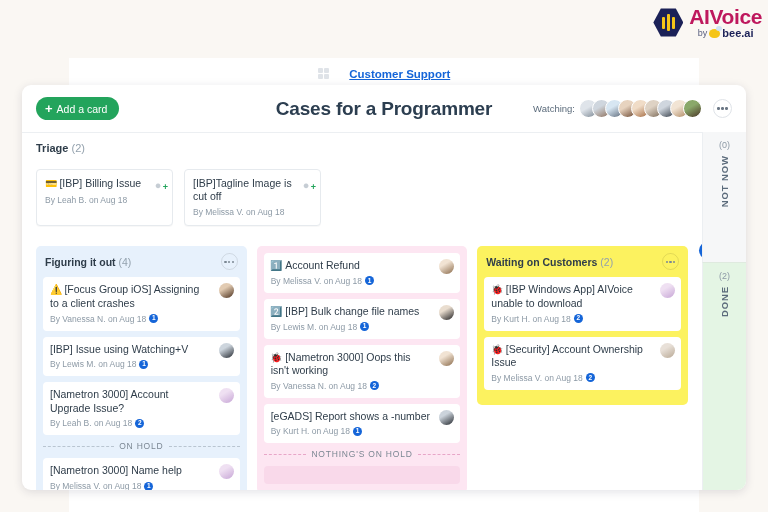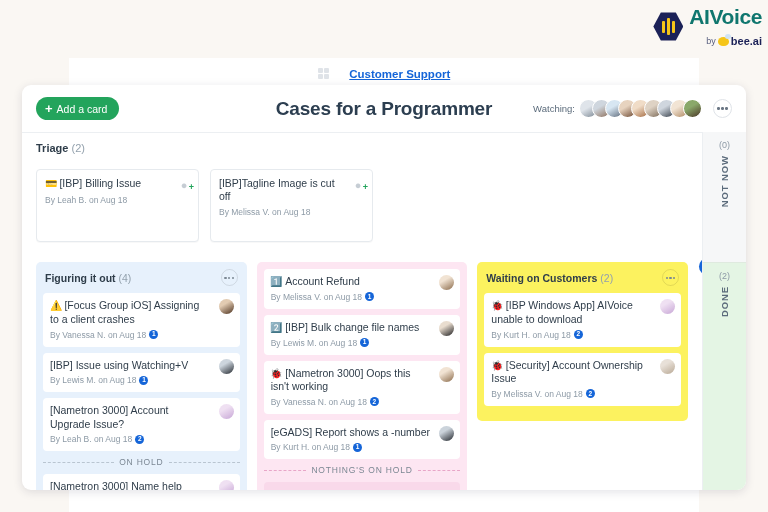--- a/index.html
+++ b/index.html
@@ -19,22 +19,22 @@
   .logo-hex {
     width: 30px; height: 30px; background: #1b2157;
     clip-path: polygon(25% 3%, 75% 3%, 100% 50%, 75% 97%, 25% 97%, 0% 50%);
     display: flex; align-items: center; justify-content: center; gap: 2px;
   }
   .logo-hex i { display: block; width: 3px; background: #f5c518; border-radius: 1px; }
   .logo-hex i:nth-child(1) { height: 12px; }
   .logo-hex i:nth-child(2) { height: 17px; }
   .logo-hex i:nth-child(3) { height: 12px; }
   .logo-txt { line-height: 1; }
-  .logo-main { font-size: 21px; font-weight: bold; color: #0f766e; letter-spacing: -0.4px; }
-  .logo-sub { font-size: 9px; color: #5a6080; display: flex; align-items: center; gap: 2px; margin-top: 9px; justify-content: flex-end;}
+  .logo-main { font-size: 21px; font-weight: bold; color: #be185d; letter-spacing: -0.4px; }
+  .logo-sub { font-size: 9px; color: #5a6080; display: flex; align-items: center; gap: 2px; margin-top: 1px; justify-content: center;}
   .bee { width: 11px; height: 9px; background: #f5c518; border-radius: 50% 50% 45% 45%; position: relative; display:inline-block;}
   .bee::after { content:""; position:absolute; right:-2px; top:-3px; width:6px; height:5px; background:#cfe3f5; border-radius:50%; }
   .logo-bee-txt { font-size: 11px; font-weight: bold; color: #1b2157; }
 
   
   .page-panel {
     position: absolute; left: 69px; top: 58px; width: 630px; height: 460px;
     background: #ffffff;
   }
   .breadcrumb {
@@ -89,22 +89,22 @@
 
   
   .triage {
     border-top: 1px solid #eceff2; padding: 9px 14px 11px 14px;
     position: relative; flex: 0 0 auto;
   }
   .triage-title { font-size: 11px; color: #2f3d4a; font-weight: bold; margin-bottom: 15px; }
   .triage-title .count { color: #93a1ad; font-weight: normal; }
   .triage-cards { display: flex; gap: 11px; }
   .tcard {
-    width: 163px; background: #fff; border: 1px solid #e6eaee; border-radius: 4px;
-    padding: 7px 8px 24px 8px; position: relative;
+    width: 137px; background: #fff; border: 1px solid #e6eaee; border-radius: 4px;
+    padding: 7px 8px 8px 8px; position: relative;
     box-shadow: 0 1px 1px rgba(0,0,0,.03);
   }
   .tcard .t-title { font-size: 10.5px; color: #2f3d4a; line-height: 1.25; padding-right: 18px; }
   .tcard .t-meta { font-size: 8.5px; color: #8d9aa6; margin-top: 4px; }
   .assign-icon {
     position: absolute; right: 7px; top: 8px; width: 14px; height: 14px;
     color: #c6cdd4; font-size: 11px; line-height: 14px; text-align: center;
   }
   .assign-icon .pl { color: #23a45c; font-size: 9px; position: absolute; right: -3px; bottom: -2px; font-weight: bold;}
 

